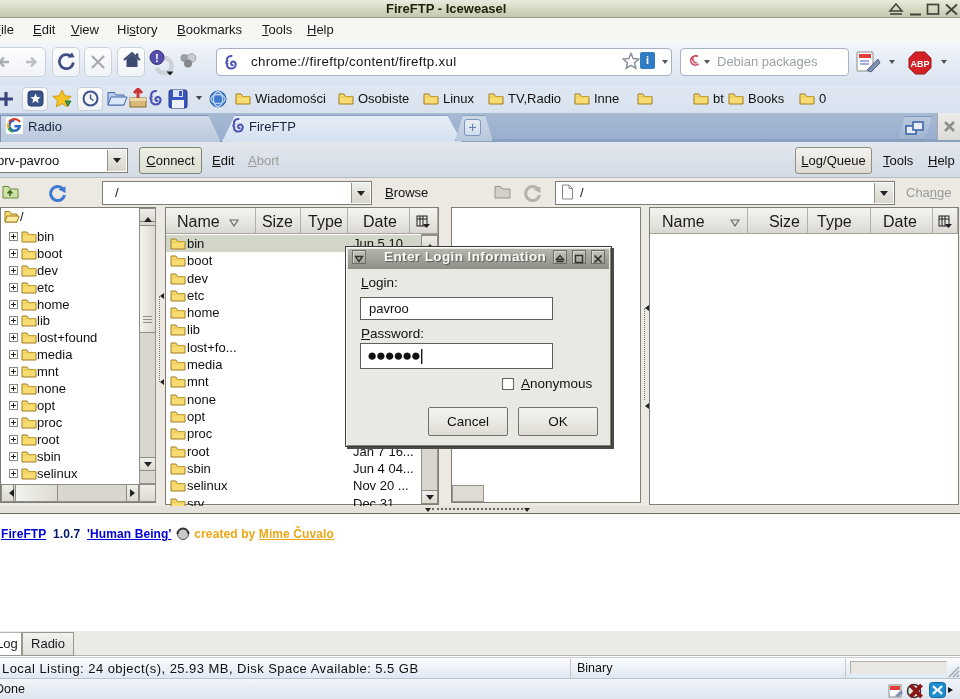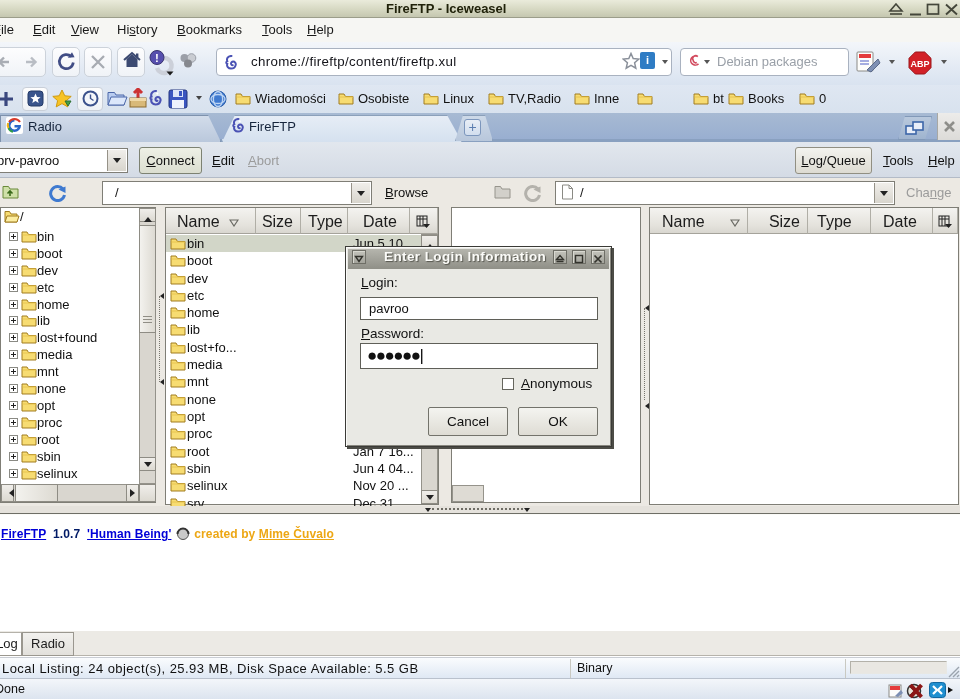--- a/index.html
+++ b/index.html
@@ -48,21 +48,21 @@
 .sb{background:#d9d6cf;border:1px solid #94928a;}
 .sbthumb{background:linear-gradient(90deg,#f3f2ee,#dddad2);border:1px solid #8e8c84;}
 .sbbtn{background:linear-gradient(#f0eeea,#dcd9d1);border:1px solid #8e8c84;}
 .arrow{width:0;height:0;position:absolute;}
 
 #dialog{left:345px;top:246px;width:267px;height:201px;background:#e9e9e4;
  border:1px solid #3b3b37;box-shadow:inset 1px 1px 0 #fafaf8, inset -1px -1px 0 #87867e, 2px 2px 0 #4c4c46;}
 #dtitle{left:2px;top:2px;width:261px;height:20px;background:linear-gradient(#b5b5ad,#8f8f87);}
 #dtitletext{left:38px;top:2px;font-weight:bold;font-size:13.5px;letter-spacing:0.4px;color:#fbfbf8;text-shadow:1px 1px 1px #55554d;}
 .dbtn{position:absolute;top:3px;width:14px;height:14px;background:linear-gradient(#c3c3bb,#a3a39b);border:1px solid #6e6e66;box-shadow:inset 1px 1px 0 #d8d8d0;}
-.dinput{position:absolute;left:14px;width:238px;background:#fff;border:1px solid #5f5f58;font-size:13px;color:#111;}
+.dinput{position:absolute;left:14px;width:193px;background:#fff;border:1px solid #5f5f58;font-size:13px;color:#111;}
 .dbutton{position:absolute;top:160px;width:80px;height:29px;background:linear-gradient(#f4f4f0,#dedcd4);border:1px solid #73736b;border-radius:2px;font-size:13.5px;color:#111;text-align:center;line-height:27px;}
 
 #logsplit{left:0;top:506px;width:960px;height:7px;background:#e5e2dc;}
 #logborder{left:0;top:513px;width:960px;height:5px;background:#fff;border-top:1px solid #6e6e66;box-shadow:0 1px 0 #fbfbf8 inset,0 2px 0 #6e6e66 inset;}
 #logarea{left:0;top:515px;width:960px;height:116px;background:#fff;}
 #credits{left:1px;top:11px;font-size:12px;font-weight:bold;letter-spacing:0.1px;}
 #tabrow{left:0;top:631px;width:960px;height:25px;background:#eceae5;border-bottom:1px solid #b6b3ab;}
 .btab{position:absolute;top:632px;height:24px;font-size:13px;color:#1c1c1c;text-align:center;}
 #status1{left:0;top:657px;width:960px;height:21px;background:linear-gradient(#fafcfe,#dfe8f4);border-top:1px solid #c9cdd4;font-size:12.5px;color:#101010;}
 #status2{left:0;top:678px;width:960px;height:21px;background:linear-gradient(#f3f6fa,#dce4ef);border-top:1px solid #b9c1cd;font-size:12.5px;color:#101010;}

